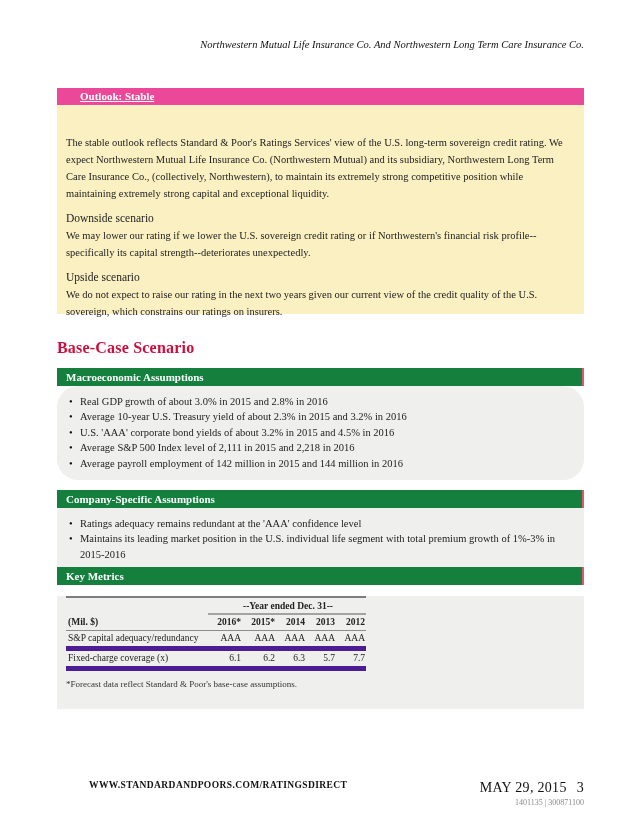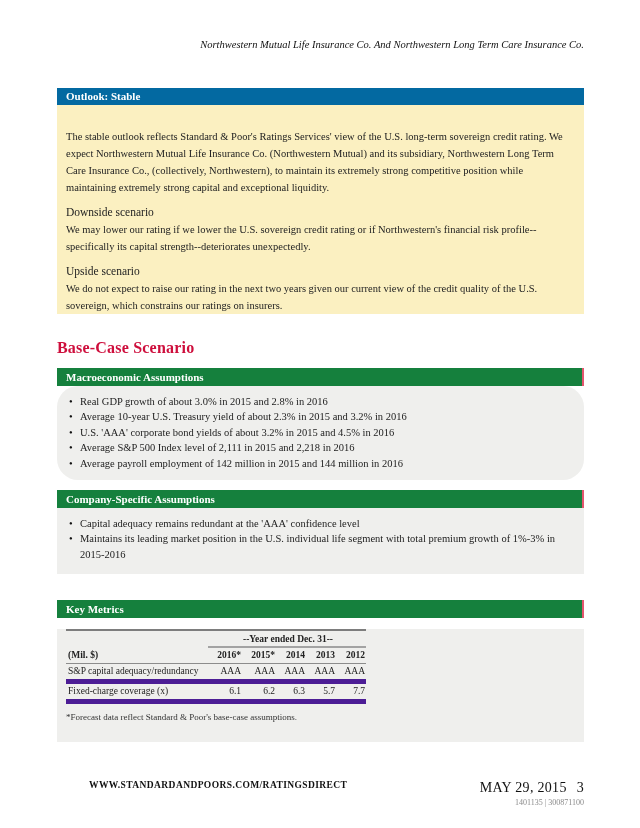--- a/index.html
+++ b/index.html
@@ -16,27 +16,27 @@
   
   .doc-header {
     position: absolute; top: 39px; right: 56px;
     font-style: italic; font-size: 10.5px; color: #111;
     white-space: nowrap;
   }
 
   
   .outlook-panel { position: absolute; left: 57px; top: 88px; width: 527px; }
   .outlook-bar {
-    background: #0369a1; color: #ffffff;
+    background: #ec4899; color: #ffffff;
     font-weight: bold; font-size: 11px; line-height: 16px;
-    padding: 0 0 1px 9px; height: 17px;
+    padding: 0 0 1px 23px; height: 17px; text-decoration: underline;
   }
   .outlook-body {
     background: #FBF0C1; height: 209px;
-    padding: 23px 9px 0 9px;
+    padding: 29px 9px 0 9px;
     font-size: 10.5px; line-height: 17px; color: #222;
   }
   .outlook-body p { margin: 0; }
   .scenario-head {
     font-weight: normal; font-size: 11.5px; color: #222;
     margin: 9px 0 1px 0; line-height: 15px;
   }
 
   
   .base-case-heading {
@@ -48,21 +48,21 @@
   .section { position: absolute; left: 57px; width: 527px; }
   .section-bar {
     background: #15803d; color: #ffffff;
     font-weight: bold; font-size: 11px; line-height: 18px;
     height: 18px; padding-left: 9px;
     border-right: 2px solid #e2556e;
   }
   .section-body { background: #EFEFED; }
   .section-macro   { top: 368px; }
   .section-company { top: 490px; }
-  .section-metrics { top: 600px; }
+  .section-metrics { top: 567px; }
   .section-macro   .section-body { height: 94px; border-radius: 21px; }
   .section-company .section-body { height: 66px; }
   .section-metrics .section-body { height: 113px; }
 
   ul.bullets {
     list-style: none;
     padding: 8px 14px 0 9px;
   }
   ul.bullets li {
     font-size: 10.5px; line-height: 15.4px; color: #222;
@@ -148,21 +148,21 @@
         <li>Average S&amp;P 500 Index level of 2,111 in 2015 and 2,218 in 2016</li>
         <li>Average payroll employment of 142 million in 2015 and 144 million in 2016</li>
       </ul>
     </div>
   </div>
 
   <div class="section section-company">
     <div class="section-bar">Company-Specific Assumptions</div>
     <div class="section-body">
       <ul class="bullets">
-        <li>Capital adequacy remains redundant at the 'AAA' confidence level</li>
+        <li>Ratings adequacy remains redundant at the 'AAA' confidence level</li>
         <li>Maintains its leading market position in the U.S. individual life segment with total premium growth of 1%-3% in 2015-2016</li>
       </ul>
     </div>
   </div>
 
   <div class="section section-metrics">
     <div class="section-bar">Key Metrics</div>
     <div class="section-body">
       <table class="metrics">
         <colgroup>

